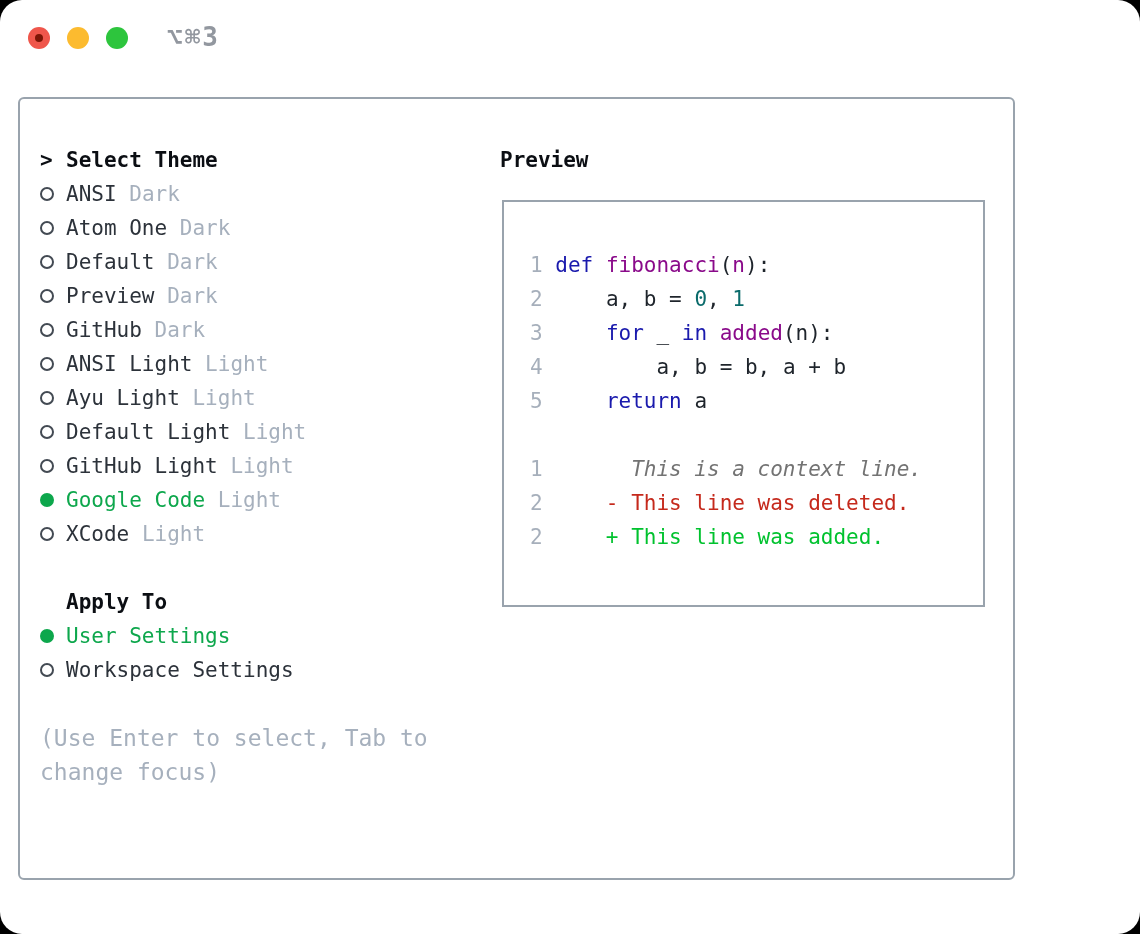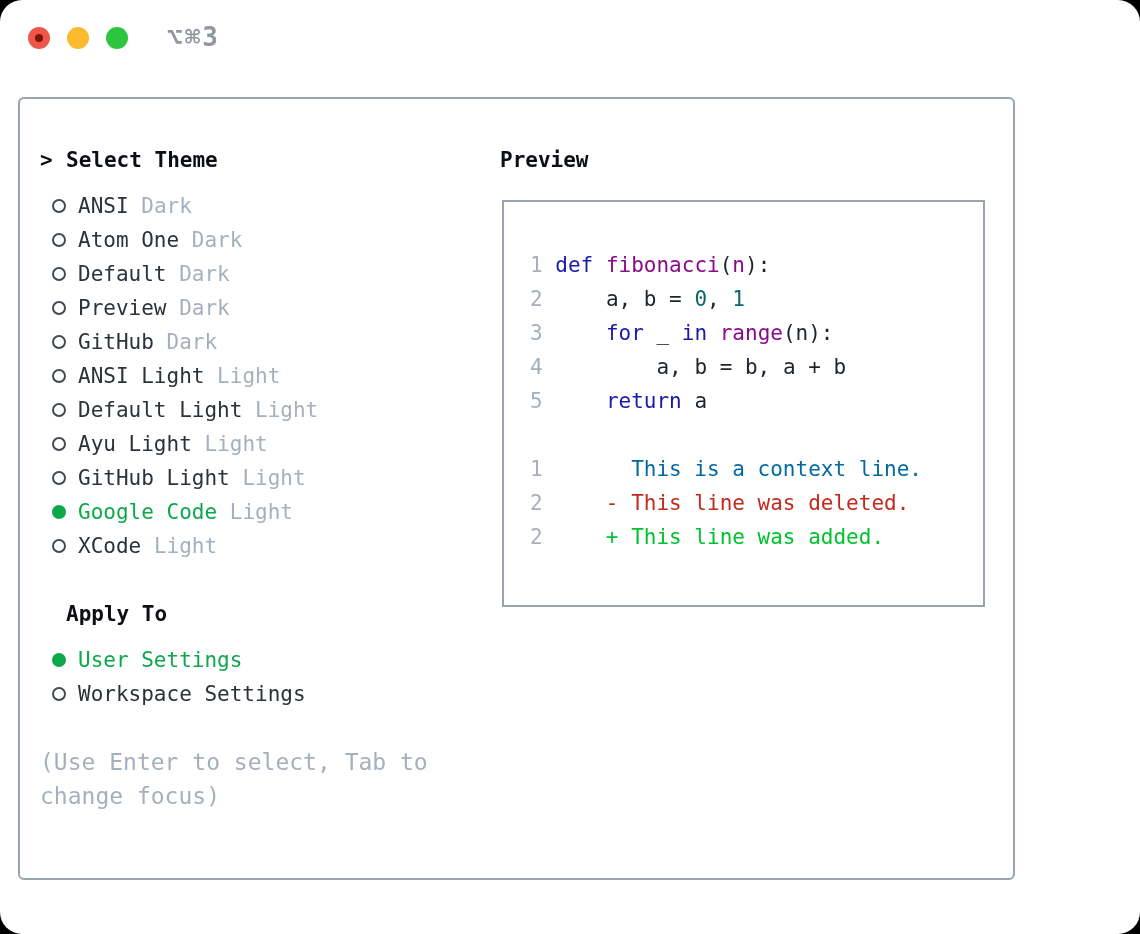--- a/index.html
+++ b/index.html
@@ -23,21 +23,21 @@
     position:absolute;left:167px;top:22px;font-size:26px;font-weight:700;
     color:#92979f;letter-spacing:2px;
   }
   
   .panel{
     position:absolute;left:18px;top:97px;width:997px;height:783px;
     border:2px solid #99a3ad;border-radius:6px;box-sizing:border-box;background:#fff;
   }
   .left-col{position:absolute;left:20px;top:44px;width:456px;}
   .row{white-space:pre;font-size:21px;line-height:34px;height:34px;list-style:none;}
-  ul{margin:12px;padding:0;}
+  ul{margin:0;padding:0;}
   .marker{display:inline-block;width:26px;}
   .arrow{font-weight:700;color:#0b0e13;}
   .circle{
     display:inline-block;width:14px;height:14px;border:2.5px solid #434a53;
     border-radius:50%;box-sizing:border-box;
   }
   .circle.filled{background:#0da74c;border-color:#0da74c;}
   .heading{font-weight:700;color:#0b0e13;}
   .iname{color:#2c323a;}
   .selected .iname{color:#0da74c;}
@@ -52,21 +52,21 @@
     position:absolute;left:482px;top:101px;width:483px;height:407px;
     border:2px solid #99a3ad;box-sizing:border-box;background:#fff;
     padding:46px 0 0 26px;overflow:hidden;
   }
   .code-row{white-space:pre;font-size:21px;line-height:34px;height:34px;}
   .ln{color:#a6afbb;}
   .tok-keyword{color:#1a1aad;}
   .tok-function{color:#8a0a8a;}
   .tok-number{color:#0b6b6b;}
   .tok-plain{color:#1e242b;}
-  .diff-context{color:#0369a1;}
+  .diff-context{color:#737373;font-style:italic;}
   .diff-deleted{color:#c5291c;}
   .diff-added{color:#00c22e;}
 </style>
 </head>
 <body>
 
 <div class="window">
   <div class="titlebar">
     <span class="light light-red">
         <span class="reddot"></span>
@@ -79,39 +79,39 @@
   <div class="panel">
     <div class="left-col">
       <div class="row heading"><span class="marker arrow">&gt;</span><span>Select Theme</span></div>
       <ul id="theme-list">
           <li class="row item"><span class="marker"><span class="circle"></span></span><span class="iname">ANSI</span> <span class="itag">Dark</span></li>
           <li class="row item"><span class="marker"><span class="circle"></span></span><span class="iname">Atom One</span> <span class="itag">Dark</span></li>
           <li class="row item"><span class="marker"><span class="circle"></span></span><span class="iname">Default</span> <span class="itag">Dark</span></li>
           <li class="row item"><span class="marker"><span class="circle"></span></span><span class="iname">Preview</span> <span class="itag">Dark</span></li>
           <li class="row item"><span class="marker"><span class="circle"></span></span><span class="iname">GitHub</span> <span class="itag">Dark</span></li>
           <li class="row item"><span class="marker"><span class="circle"></span></span><span class="iname">ANSI Light</span> <span class="itag">Light</span></li>
+          <li class="row item"><span class="marker"><span class="circle"></span></span><span class="iname">Ayu Light</span> <span class="itag">Light</span></li>
           <li class="row item"><span class="marker"><span class="circle"></span></span><span class="iname">Default Light</span> <span class="itag">Light</span></li>
-          <li class="row item"><span class="marker"><span class="circle"></span></span><span class="iname">Ayu Light</span> <span class="itag">Light</span></li>
           <li class="row item"><span class="marker"><span class="circle"></span></span><span class="iname">GitHub Light</span> <span class="itag">Light</span></li>
           <li class="row item selected"><span class="marker"><span class="circle filled"></span></span><span class="iname">Google Code</span> <span class="itag">Light</span></li>
           <li class="row item"><span class="marker"><span class="circle"></span></span><span class="iname">XCode</span> <span class="itag">Light</span></li>
         </ul>
       <div class="row heading" style="margin-top:34px;"><span class="marker"></span><span>Apply To</span></div>
       <ul id="apply-list">
           <li class="row item selected"><span class="marker"><span class="circle filled"></span></span><span class="iname">User Settings</span></li>
           <li class="row item"><span class="marker"><span class="circle"></span></span><span class="iname">Workspace Settings</span></li>
         </ul>
       <div class="hint">(Use Enter to select, Tab to change focus)</div>
     </div>
 
     <div class="preview-title">Preview</div>
     <div class="preview-box" id="preview-box">
         <div class="code-row"><span class="ln">1</span> <span class="tok-keyword">def</span><span class="tok-plain"> </span><span class="tok-function">fibonacci</span><span class="tok-plain">(</span><span class="tok-function">n</span><span class="tok-plain">):</span></div>
         <div class="code-row"><span class="ln">2</span> <span class="tok-plain">    a, b = </span><span class="tok-number">0</span><span class="tok-plain">, </span><span class="tok-number">1</span></div>
-        <div class="code-row"><span class="ln">3</span> <span class="tok-plain">    </span><span class="tok-keyword">for</span><span class="tok-plain"> _ </span><span class="tok-keyword">in</span><span class="tok-plain"> </span><span class="tok-function">range</span><span class="tok-plain">(n):</span></div>
+        <div class="code-row"><span class="ln">3</span> <span class="tok-plain">    </span><span class="tok-keyword">for</span><span class="tok-plain"> _ </span><span class="tok-keyword">in</span><span class="tok-plain"> </span><span class="tok-function">added</span><span class="tok-plain">(n):</span></div>
         <div class="code-row"><span class="ln">4</span> <span class="tok-plain">        a, b = b, a + b</span></div>
         <div class="code-row"><span class="ln">5</span> <span class="tok-plain">    </span><span class="tok-keyword">return</span><span class="tok-plain"> a</span></div>
         <div class="code-row"><span class="ln"></span> </div>
         <div class="code-row"><span class="ln">1</span><span class="diff-context">       This is a context line.</span></div>
         <div class="code-row"><span class="ln">2</span><span class="diff-deleted">     - This line was deleted.</span></div>
         <div class="code-row"><span class="ln">2</span><span class="diff-added">     + This line was added.</span></div>
       </div>
   </div>
 </div>
 

